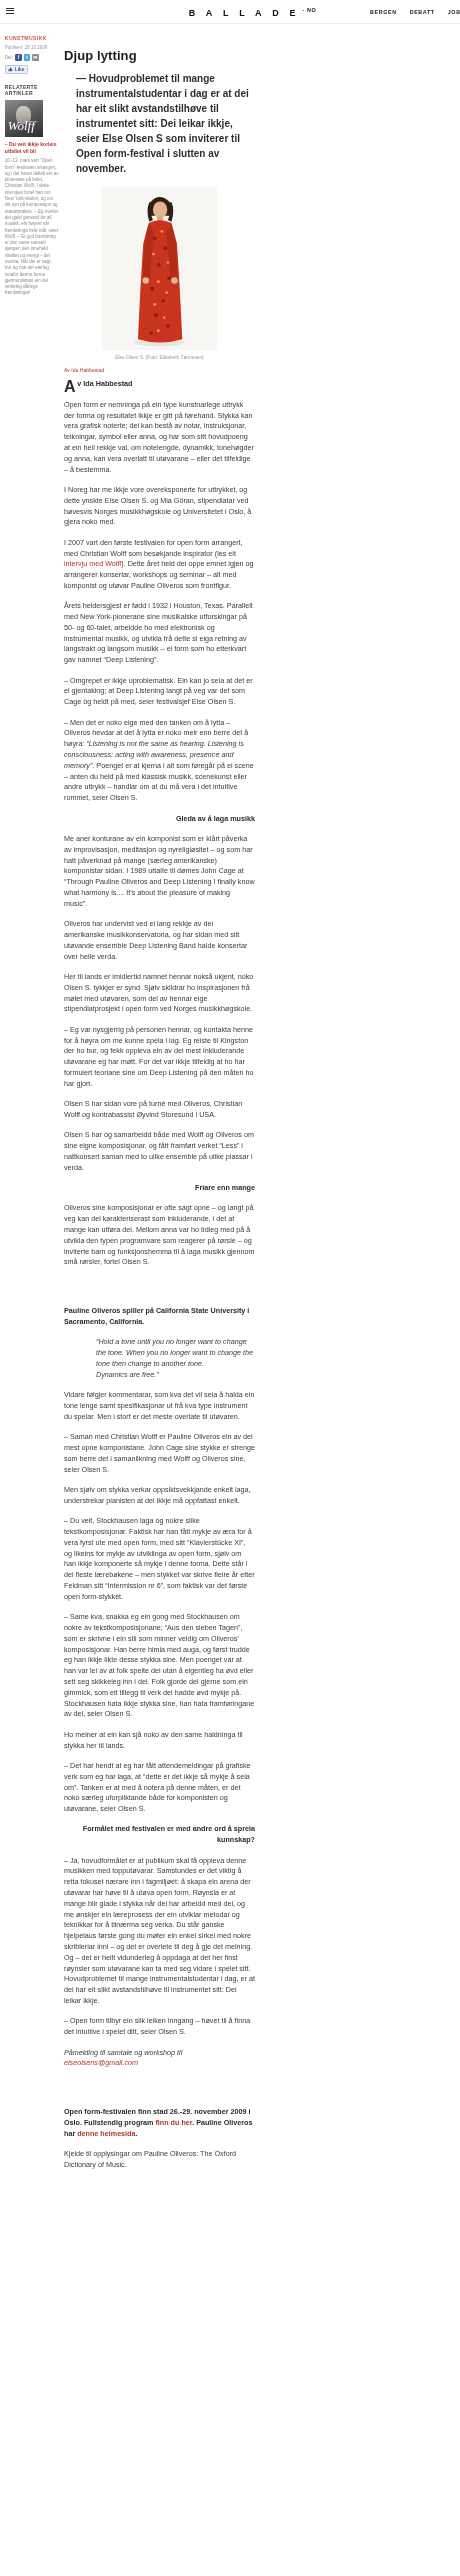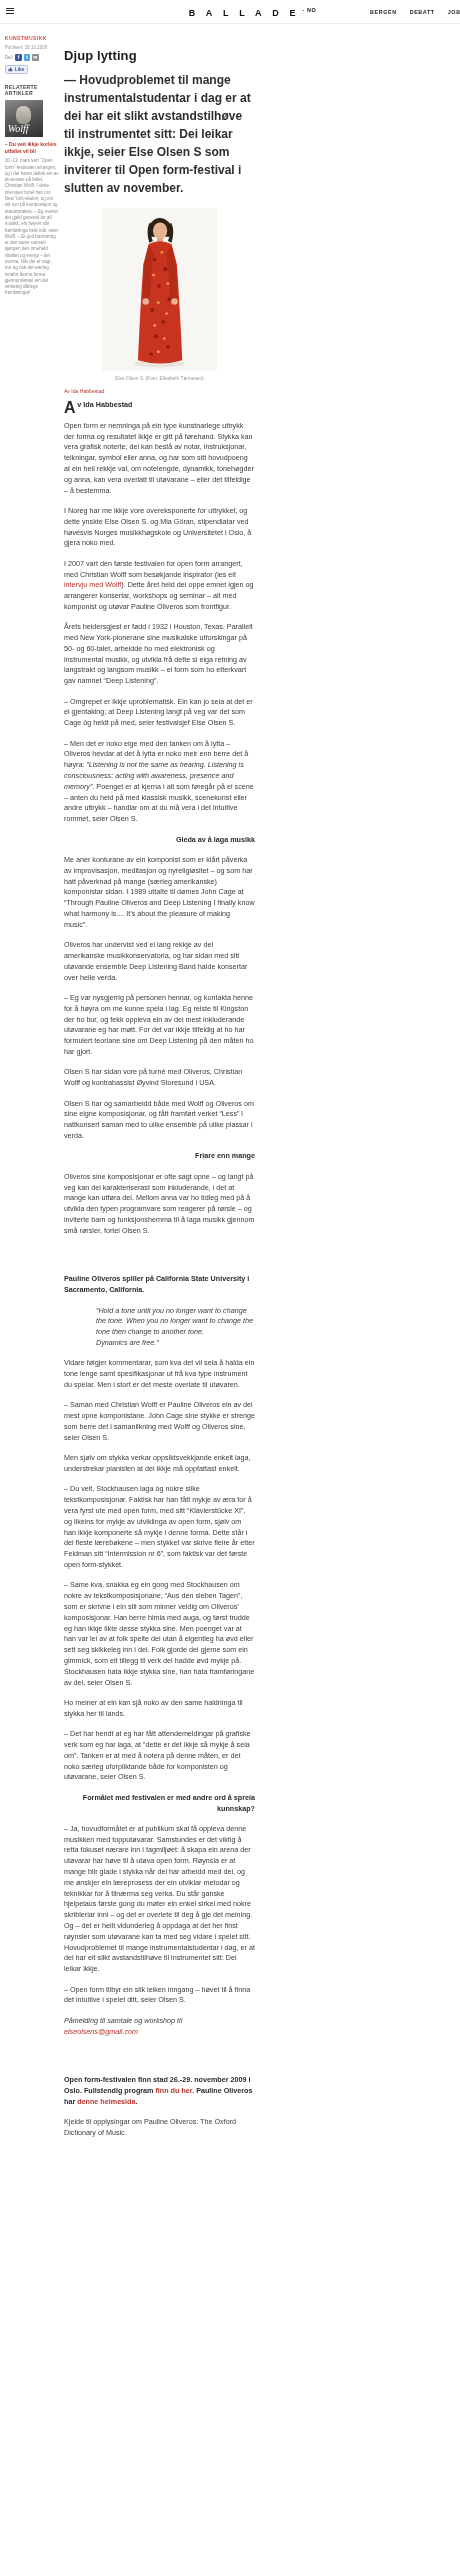--- a/index.html
+++ b/index.html
@@ -31,27 +31,27 @@
   .like-btn { margin-top:4.2px; display:inline-flex; align-items:center; gap:1.8px; background:#eef1f8;
               border:0.6px solid #b7c3dd; border-radius:1.8px; padding:0.6px 3px 1.2px 2.4px; color:#3b5998;
               font-size:4.8px; font-weight:bold; cursor:pointer; }
   .like-thumb { width:4.8px; height:4.8px; }
   .rel-header { margin-top:9.6px; font-size:5.1px; font-weight:bold; letter-spacing:0.3px; color:#444; }
   .rel-thumb { margin-top:4.2px; width:38px; height:37px; position:relative; cursor:pointer;
                background:linear-gradient(160deg,#8c8c8c 0%,#5a5a5a 45%,#2f2f2f 100%); }
   .rel-thumb .face { position:absolute; left:10.8px; top:6px; width:15.6px; height:18px; border-radius:45% 45% 40% 40%;
                background:linear-gradient(#cfcac4,#9a948d); }
   .rel-thumb-label { position:absolute; left:3px; bottom:2.4px; color:#fff; font-family:"Liberation Serif", serif;
-               font-style:italic; font-size:10px;margin-top:20px; }
+               font-style:italic; font-size:13px;margin-top:20px; }
   .rel-title { margin-top:4.2px; color:#b5342c; font-weight:bold; font-size:5.1px; line-height:1.35; cursor:pointer; }
   .rel-excerpt { margin-top:3.6px; color:#8c8c8c; font-size:4.5px; line-height:1.4; }
   
   .main-col { position:absolute; left:64px; top:48px; width:191px; }
   .title { font-size:13px; font-weight:bold; color:#1d1d1d; letter-spacing:0.1px; }
-  .lede { margin-top:7.8px; font-size:12px; font-weight:bold; line-height:1.5; color:#2e2e2e; }
+  .lede { margin-top:7.8px; font-size:10px; font-weight:bold; line-height:1.5; color:#2e2e2e;margin-left:12px; }
   .photo-wrap { margin-top:10.8px; text-align:center; }
   .photo { display:inline-block; width:115px; height:163px; background:#f8f6f3; }
   .caption { margin-top:3.6px; font-size:4.8px; color:#9a9a9a; text-align:center; }
   .byline { margin-top:7.2px; font-size:5.1px; color:#b5342c; cursor:pointer; }
   .article-body { margin-top:6px; font-size:7.2px; line-height:1.5; color:#3b3b3b; }
   .first-line { margin-bottom:1.2px; }
   .dropcap { float:left; font-size:16px; line-height:14.4px; font-weight:bold; color:#2b2b2b; margin:0.6px 1.8px 0 0; }
   .byline-repeat { font-weight:bold; color:#2b2b2b; }
   .blk { margin-bottom:9.6px; }
   .blk.h { font-weight:bold; color:#2b2b2b;text-align:right; }
@@ -157,20 +157,21 @@
     <div>
         <p class="blk p"><span>Open form er nemninga på ein type kunstnarlege uttrykk der forma og resultatet ikkje er gitt på førehand. Stykka kan vera grafisk noterte; dei kan bestå av notar, instruksjonar, teikningar, symbol eller anna, og har som sitt hovudpoeng at ein heil rekkje val, om notelengde, dynamikk, tonehøgder og anna, kan vera overlatt til utøvarane – eller det tilfeldige – å bestemma.</span></p>
         <p class="blk p"><span>I Noreg har me ikkje vore overeksponerte for uttrykket, og dette ynskte Else Olsen S. og Mia Göran, stipendiatar ved høvesvis Norges musikkhøgskole og Universitetet i Oslo, å gjera noko med.</span></p>
         <p class="blk p"><span>I 2007 vart den første festivalen for open form arrangert, med Christian Wolff som besøkjande inspirator (les eit </span><span class="link">intervju med Wolff</span><span>). Dette året held dei oppe emnet igjen og arrangerer konsertar, workshops og seminar – alt med komponist og utøvar Pauline Oliveros som frontfigur.</span></p>
         <p class="blk p"><span>Årets heidersgjest er fødd i 1932 i Houston, Texas. Parallelt med New York-pionerane sine musikalske utforskingar på 50- og 60-talet, arbeidde ho med elektronisk og instrumental musikk, og utvikla frå dette si eiga retning av langstrakt og langsom musikk – ei form som ho etterkvart gav namnet “Deep Listening”.</span></p>
         <p class="blk p"><span>– Omgrepet er ikkje uproblematisk. Ein kan jo seia at det er ei gjentaking; at Deep Listening langt på veg var det som Cage òg heldt på med, seier festivalsjef Else Olsen S.</span></p>
         <p class="blk p"><span>– Men det er noko eige med den tanken om å lytta – Oliveros hevdar at det å lytta er noko meir enn berre det å høyra: </span><span class="italic">“Listening is not the same as hearing. Listening is consciousness: acting with awareness, presence and memory”</span><span>. Poenget er at kjerna i alt som føregår på ei scene – anten du held på med klassisk musikk, scenekunst eller andre uttrykk – handlar om at du må vera i det intuitive rommet, seier Olsen S.</span></p>
         <p class="blk h"><span>Gleda av å laga musikk</span></p>
         <p class="blk p"><span>Me aner konturane av ein komponist som er klårt påverka av improvisasjon, meditasjon og nyreligiøsitet – og som har hatt påverknad på mange (særleg amerikanske) komponistar sidan. I 1989 uttalte til dømes John Cage at “Through Pauline Oliveros and Deep Listening I finally know what harmony is.... It’s about the pleasure of making music”.</span></p>
         <p class="blk p"><span>Oliveros har undervist ved ei lang rekkje av dei amerikanske musikkonservatoria, og har sidan med sitt utøvande ensemble Deep Listening Band halde konsertar over heile verda.</span></p>
+        <p class="blk p"><span>Her til lands er imidlertid namnet hennar nokså ukjent, noko Olsen S. tykkjer er synd. Sjølv skildrar ho inspirasjonen frå møtet med utøvaren, som del av hennar eige stipendiatprosjekt i open form ved Norges musikkhøgskole.</span></p>
         <p class="blk p"><span>– Eg var nysgjerrig på personen hennar, og kontakta henne for å høyra om me kunne spela i lag. Eg reiste til Kingston der ho bur, og fekk oppleva ein av dei mest inkluderande utøvarane eg har møtt. For det var ikkje tilfeldig at ho har formulert teoriane sine om Deep Listening på den måten ho har gjort.</span></p>
         <p class="blk p"><span>Olsen S har sidan vore på turné med Oliveros, Christian Wolff og kontrabassist Øyvind Storesund i USA.</span></p>
         <p class="blk p"><span>Olsen S har òg samarbeidd både med Wolff og Oliveros om sine eigne komposisjonar, og fått framført verket “Less” i nattkonsert saman med to ulike ensemble på ulike plassar i verda.</span></p>
         <p class="blk h"><span>Friare enn mange</span></p>
         <p class="blk p"><span>Oliveros sine komposisjonar er ofte sagt opne – og langt på veg kan dei karakteriserast som inkluderande, i det at mange kan utføra dei. Mellom anna var ho tidleg med på å utvikla den typen programvare som reagerer på rørsle – og inviterte barn og funksjonshemma til å laga musikk gjennom små rørsler, fortel Olsen S.</span></p>
         <p class="blk bold"><span>Pauline Oliveros spiller på California State University i Sacramento, California.</span></p>
         <p class="blk quote"><span>“Hold a tone until you no longer want to change the tone. When you no longer want to change the tone then change to another tone.
 Dynamics are free.”</span></p>
         <p class="blk p"><span>Vidare følgjer kommentarar, som kva det vil seia å halda ein tone lenge samt spesifikasjonar ut frå kva type instrument du spelar. Men i stort er det meste overlate til utøvaren.</span></p>
         <p class="blk p"><span>– Saman med Christian Wolff er Pauline Oliveros ein av dei mest opne komponistane. John Cage sine stykke er strenge som berre det i samanlikning med Wolff og Oliveros sine, seier Olsen S.</span></p>

